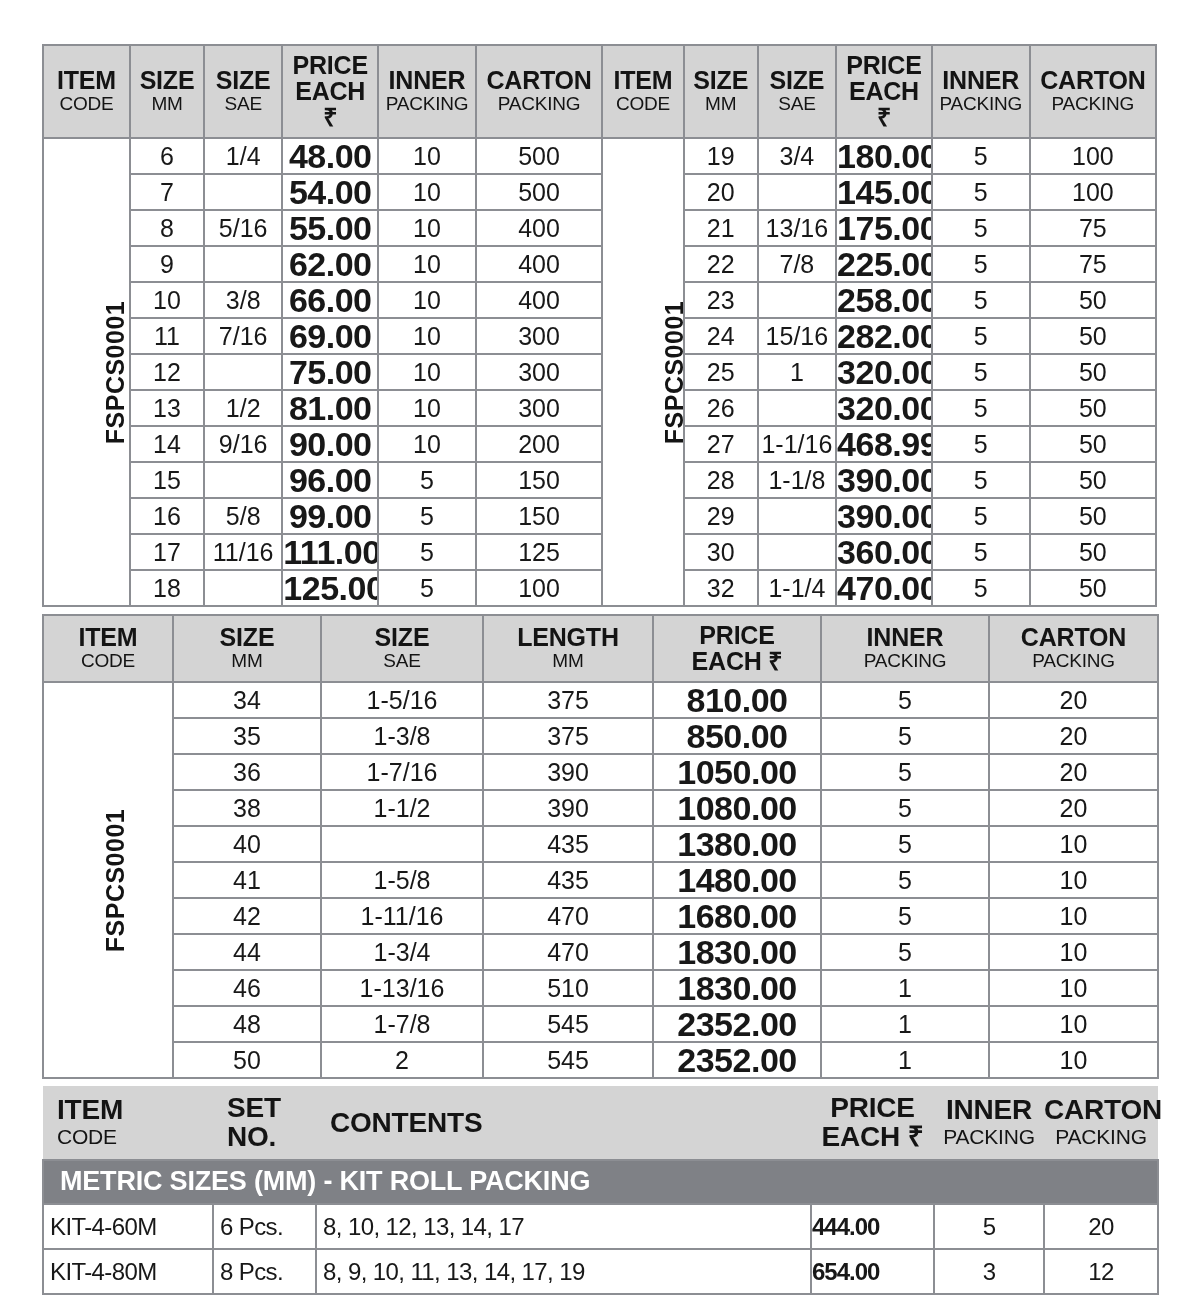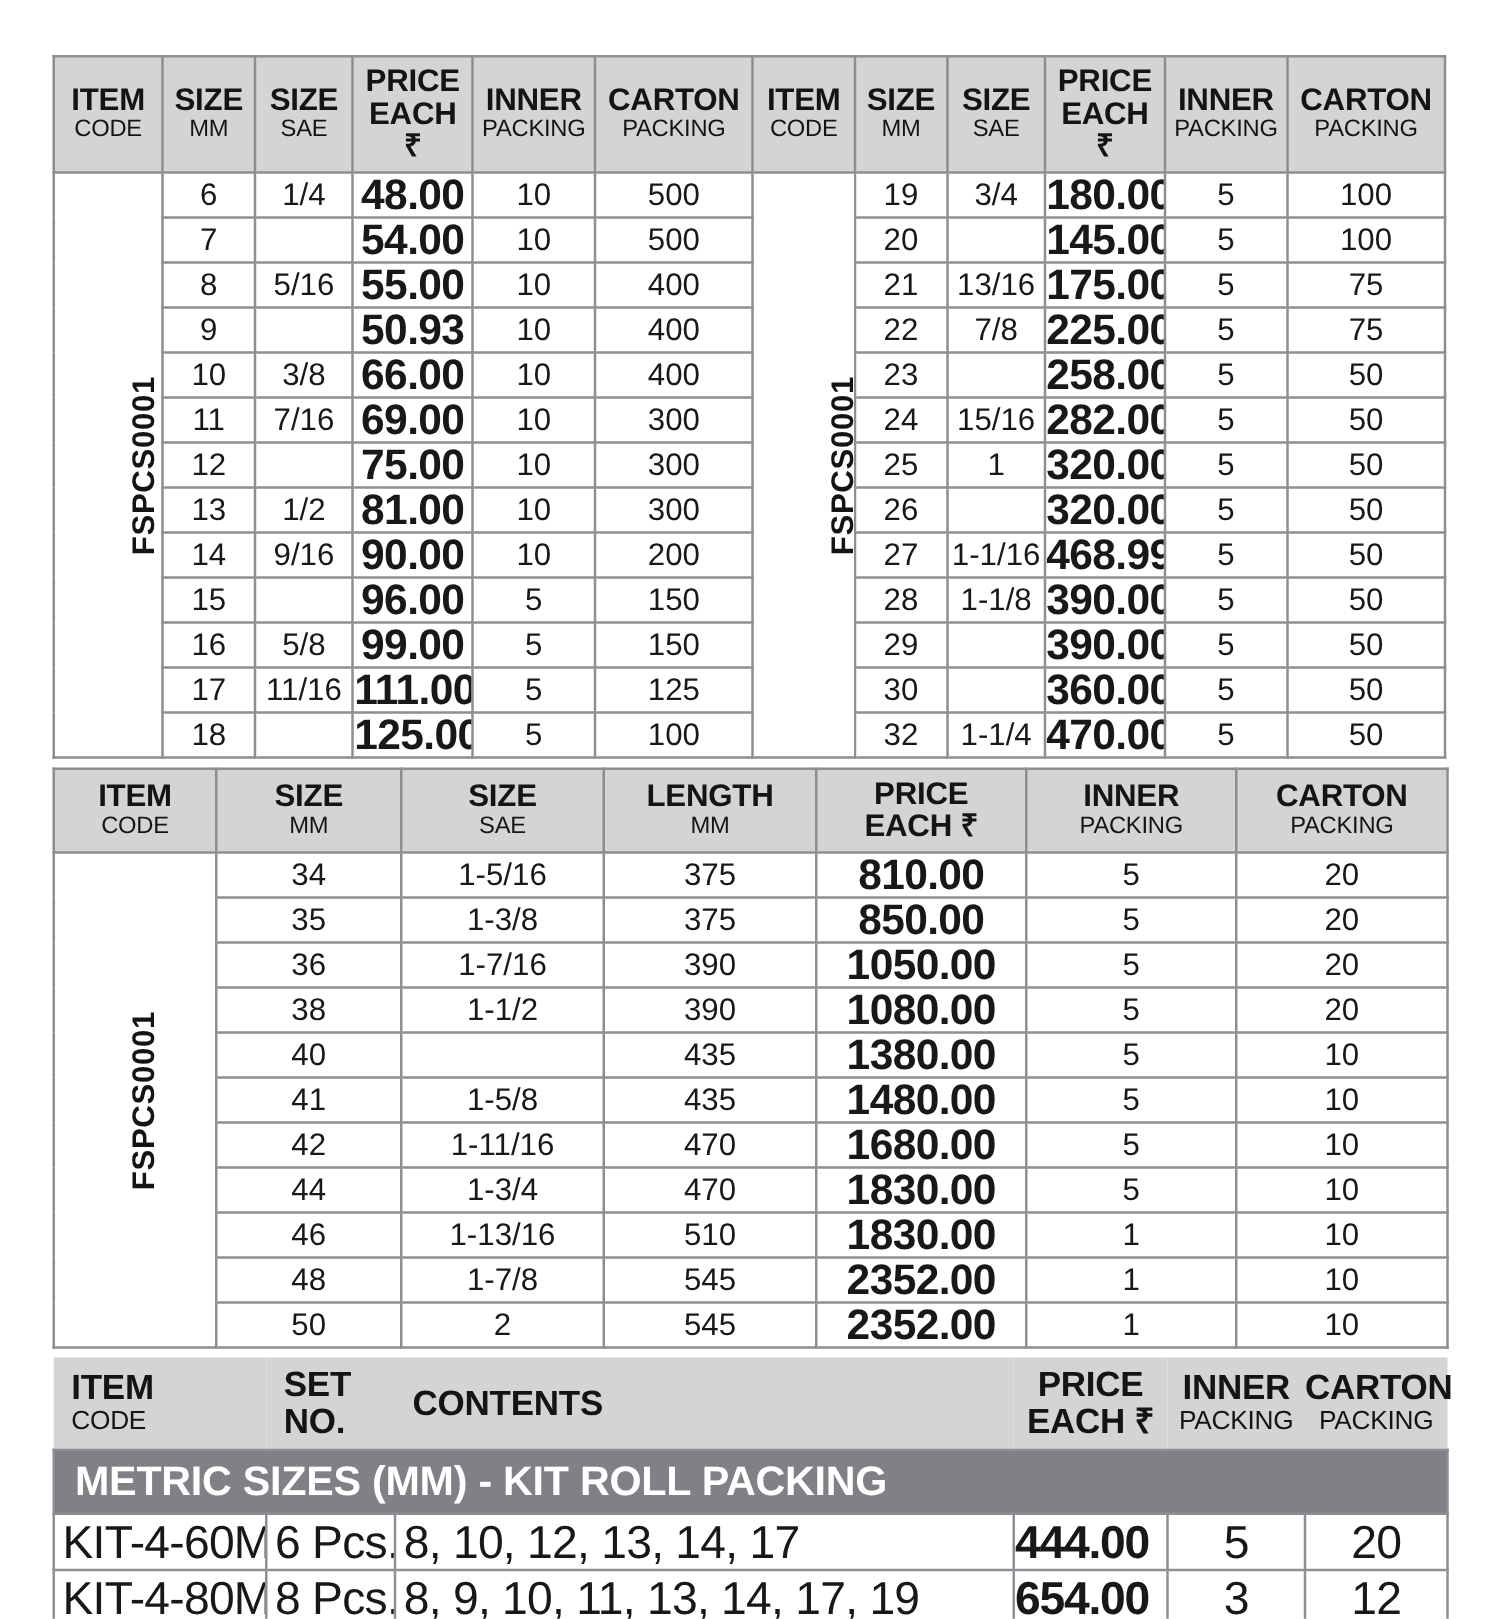--- a/index.html
+++ b/index.html
@@ -73,21 +73,21 @@
   }
 
   
   .gap { height: 7px; }
 
   
   .kit-band {
     background: #7f8186;
     color: #ffffff;
     font-weight: bold;
-    font-size: 33px;
+    font-size: 27px;
     letter-spacing: -0.2px;
     text-align: left;
     padding: 5px 0 6px 16px;
     border: 2px solid #8c8e93;
     height: 42px;
     white-space: nowrap;
   }
   .kit-h {
     border: none;
     background: #d4d4d4;
@@ -96,21 +96,21 @@
     padding: 7px 0 8px 0;
   }
   .kit-h .h1 { font-size: 28px; }
   .kit-h .h2 { font-size: 21px; }
   .kit-hl { text-align: left; padding-left: 14px; }
   .kit-hc { text-align: center; }
   .kit-cell {
     border: 2px solid #8c8e93;
     background: #ffffff;
     color: #181818;
-    font-size: 37px;
+    font-size: 24px;
     height: 45px;
     white-space: nowrap;
     overflow: hidden;
     vertical-align: middle;
     letter-spacing: -0.6px;
   }
   .kit-left { text-align: left; padding-left: 6px; }
   .kit-center { text-align: center; }
   .kit-price { font-weight: bold; letter-spacing: -1px; text-align: left; padding-right: 6px; }
 </style>
@@ -221,21 +221,21 @@
           <td class="cell">400</td>
           <td class="cell">21</td>
           <td class="cell">13/16</td>
           <td class="cell price">175.00</td>
           <td class="cell">5</td>
           <td class="cell">75</td>
         </tr>
         <tr>
           <td class="cell">9</td>
           <td class="cell"></td>
-          <td class="cell price">50.93</td>
+          <td class="cell price">62.00</td>
           <td class="cell">10</td>
           <td class="cell">400</td>
           <td class="cell">22</td>
           <td class="cell">7/8</td>
           <td class="cell price">225.00</td>
           <td class="cell">5</td>
           <td class="cell">75</td>
         </tr>
         <tr>
           <td class="cell">10</td>

